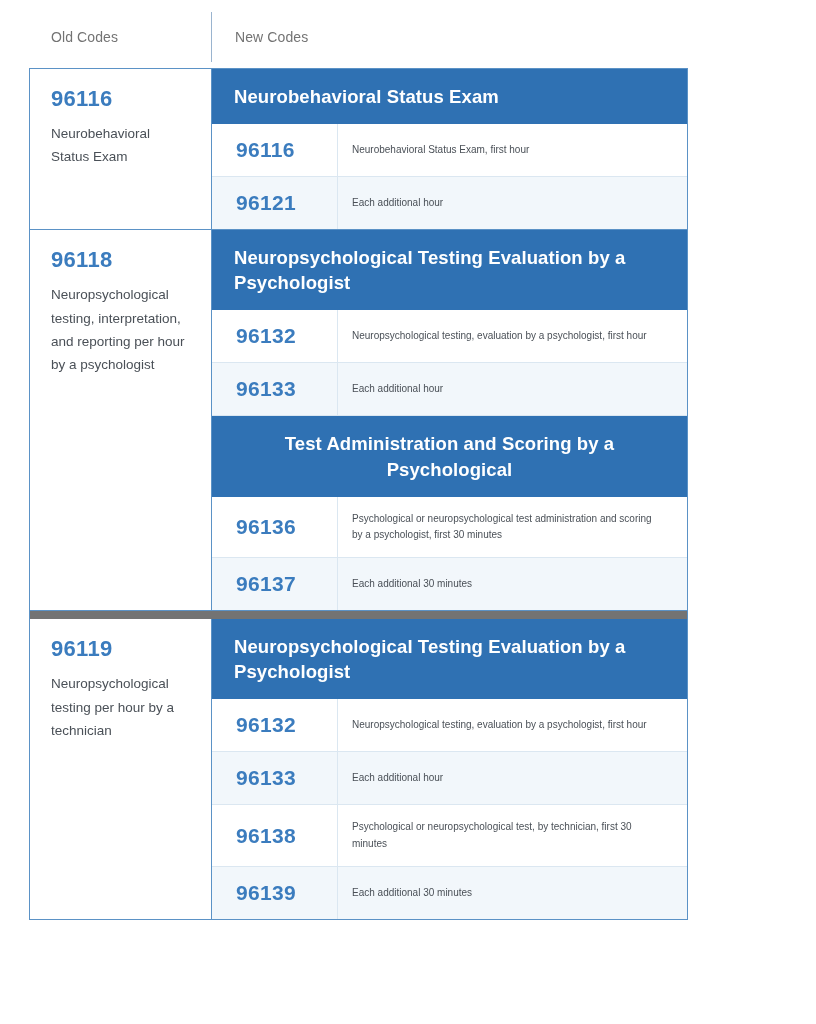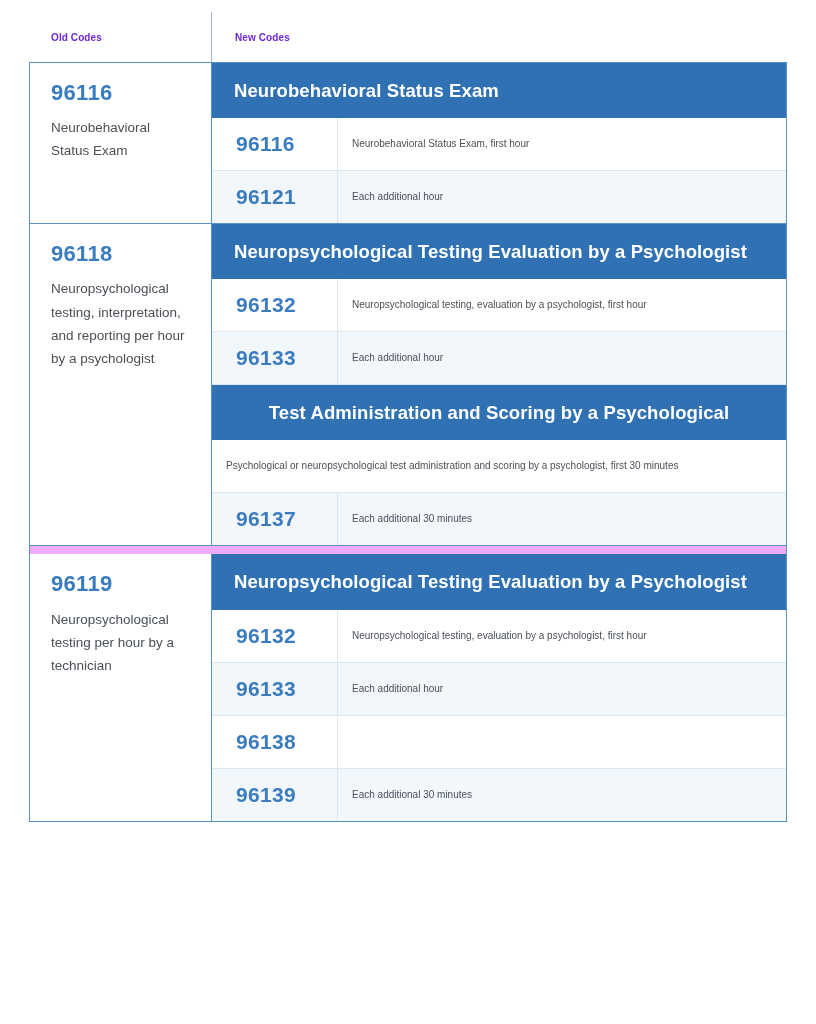--- a/index.html
+++ b/index.html
@@ -40,35 +40,35 @@
   }
   .col-headers .ch-new {
     flex: 1;
     box-sizing: border-box;
     padding-left: 23px;
     display: flex;
     align-items: center;
     border-left: 1px solid #9ab4cf;
   }
   .ch-label {
-    font-size: 10px;
-    font-weight: bold;
-    color: #6d28d9;
+    font-size: 14px;
+    font-weight: normal;
+    color: #737373;
     letter-spacing: 0.1px;
   }
 
   
   .table {
     position: absolute;
     left: 29px;
-    top: 62px;
-    width: 758px;
+    top: 68px;
+    width: 659px;
     border: 1px solid #5b92c6;
     box-sizing: border-box;
-    background: #f0abfc;
+    background: #737373;
   }
 
   .group {
     display: flex;
     align-items: stretch;
     border-bottom: 1px solid #5b92c6;
   }
   .group:last-child { border-bottom: none; margin-top: 8px; }
 
   
@@ -195,20 +195,21 @@
           <div class="code-row">
             <div class="code-cell">96132</div>
             <div class="desc-cell">Neuropsychological testing, evaluation by a psychologist, first hour</div>
           </div>
           <div class="code-row alt">
             <div class="code-cell">96133</div>
             <div class="desc-cell">Each additional hour</div>
           </div>
           <div class="section-head center">Test Administration and Scoring by a Psychological</div>
           <div class="code-row">
+            <div class="code-cell">96136</div>
             <div class="desc-cell">Psychological or neuropsychological test administration and scoring by a psychologist, first 30 minutes</div>
           </div>
           <div class="code-row alt">
             <div class="code-cell">96137</div>
             <div class="desc-cell">Each additional 30 minutes</div>
           </div>
         </div>
       </div>
       <div class="group">
         <div class="old-cell">
@@ -220,20 +221,21 @@
           <div class="code-row">
             <div class="code-cell">96132</div>
             <div class="desc-cell">Neuropsychological testing, evaluation by a psychologist, first hour</div>
           </div>
           <div class="code-row alt">
             <div class="code-cell">96133</div>
             <div class="desc-cell">Each additional hour</div>
           </div>
           <div class="code-row">
             <div class="code-cell">96138</div>
+            <div class="desc-cell">Psychological or neuropsychological test, by technician, first 30 minutes</div>
           </div>
           <div class="code-row alt">
             <div class="code-cell">96139</div>
             <div class="desc-cell">Each additional 30 minutes</div>
           </div>
         </div>
       </div>
     </div>
 
 </div>

